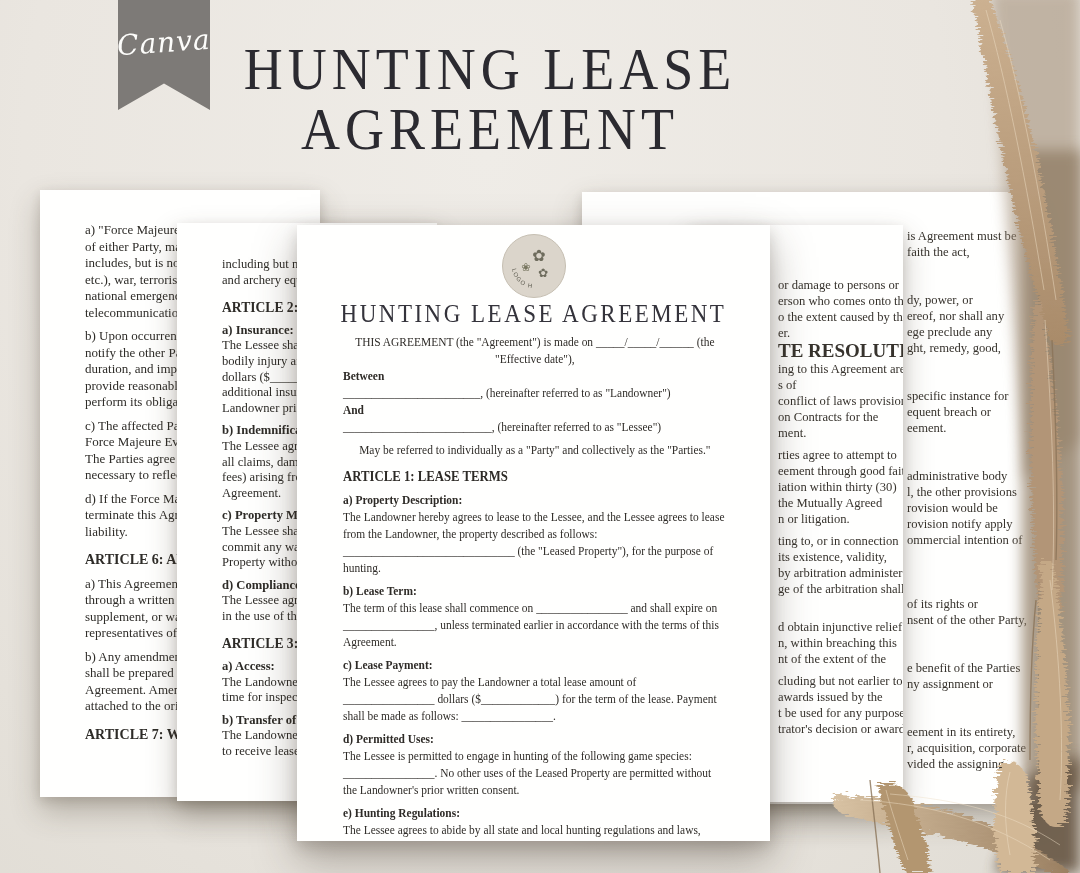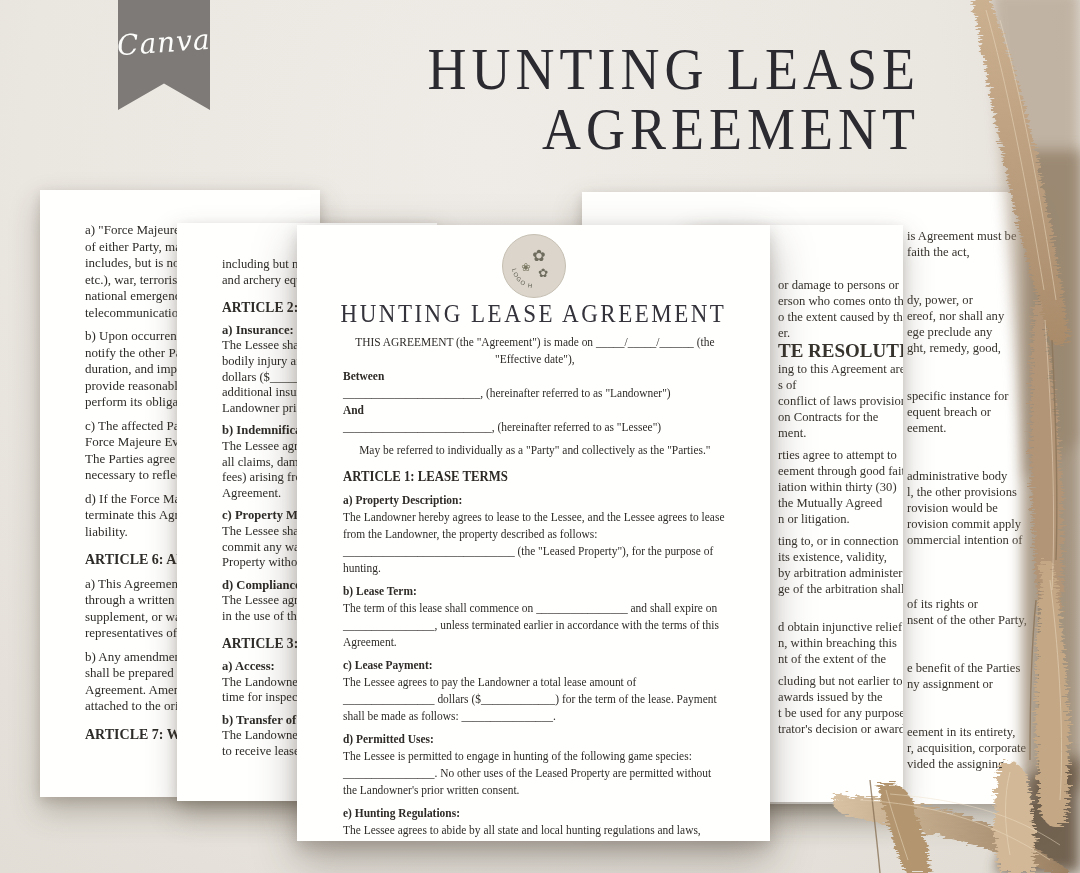--- a/index.html
+++ b/index.html
@@ -14,21 +14,21 @@
     position:absolute;left:118px;top:0;width:92px;height:110px;z-index:46;
     background:#7d7a77;
     clip-path:polygon(0 0,100% 0,100% 100%,50% 76%,0 100%);
     display:flex;align-items:flex-start;justify-content:center;
   }
   .badge-label{
     margin-top:26px;color:#fdfdfb;font-family:"DejaVu Serif",serif;
     font-style:italic;font-size:28px;letter-spacing:1px;transform:rotate(-4deg);
   }
   
-  .hero{position:absolute;left:60px;right:160px;top:40px;text-align:right;z-index:2;
+  .hero{position:absolute;left:60px;right:160px;top:40px;text-align:center;z-index:2;
     color:#2b2a30;}
   .hero .hl{
     font-family:"Liberation Serif",serif;font-weight:400;font-size:54px;line-height:60px;
     letter-spacing:5px;transform:scaleY(1.08);
   }
   
   .pg{position:absolute;background:#fffffe;overflow:hidden;
       box-shadow:0 14px 28px rgba(70,58,42,.30),0 4px 10px rgba(70,58,42,.16);}
   .txt{position:absolute;white-space:nowrap}
   .line{font-size:13px;line-height:16.5px;min-height:16.5px;color:#2e2c28;white-space:nowrap}
@@ -164,21 +164,21 @@
         <div class="line gap">&nbsp;</div>
         <div class="line gap">&nbsp;</div>
         <div class="line">specific instance for</div>
         <div class="line">equent breach or</div>
         <div class="line">eement.</div>
         <div class="line gap">&nbsp;</div>
         <div class="line gap">&nbsp;</div>
         <div class="line">administrative body</div>
         <div class="line">l, the other provisions</div>
         <div class="line">rovision would be</div>
-        <div class="line">rovision commit apply</div>
+        <div class="line">rovision notify apply</div>
         <div class="line">ommercial intention of</div>
         <div class="line gap">&nbsp;</div>
         <div class="line gap">&nbsp;</div>
         <div class="line gap">&nbsp;</div>
         <div class="line">of its rights or</div>
         <div class="line">nsent of the other Party,</div>
         <div class="line gap">&nbsp;</div>
         <div class="line gap">&nbsp;</div>
         <div class="line">e benefit of the Parties</div>
         <div class="line">ny assignment or</div>

